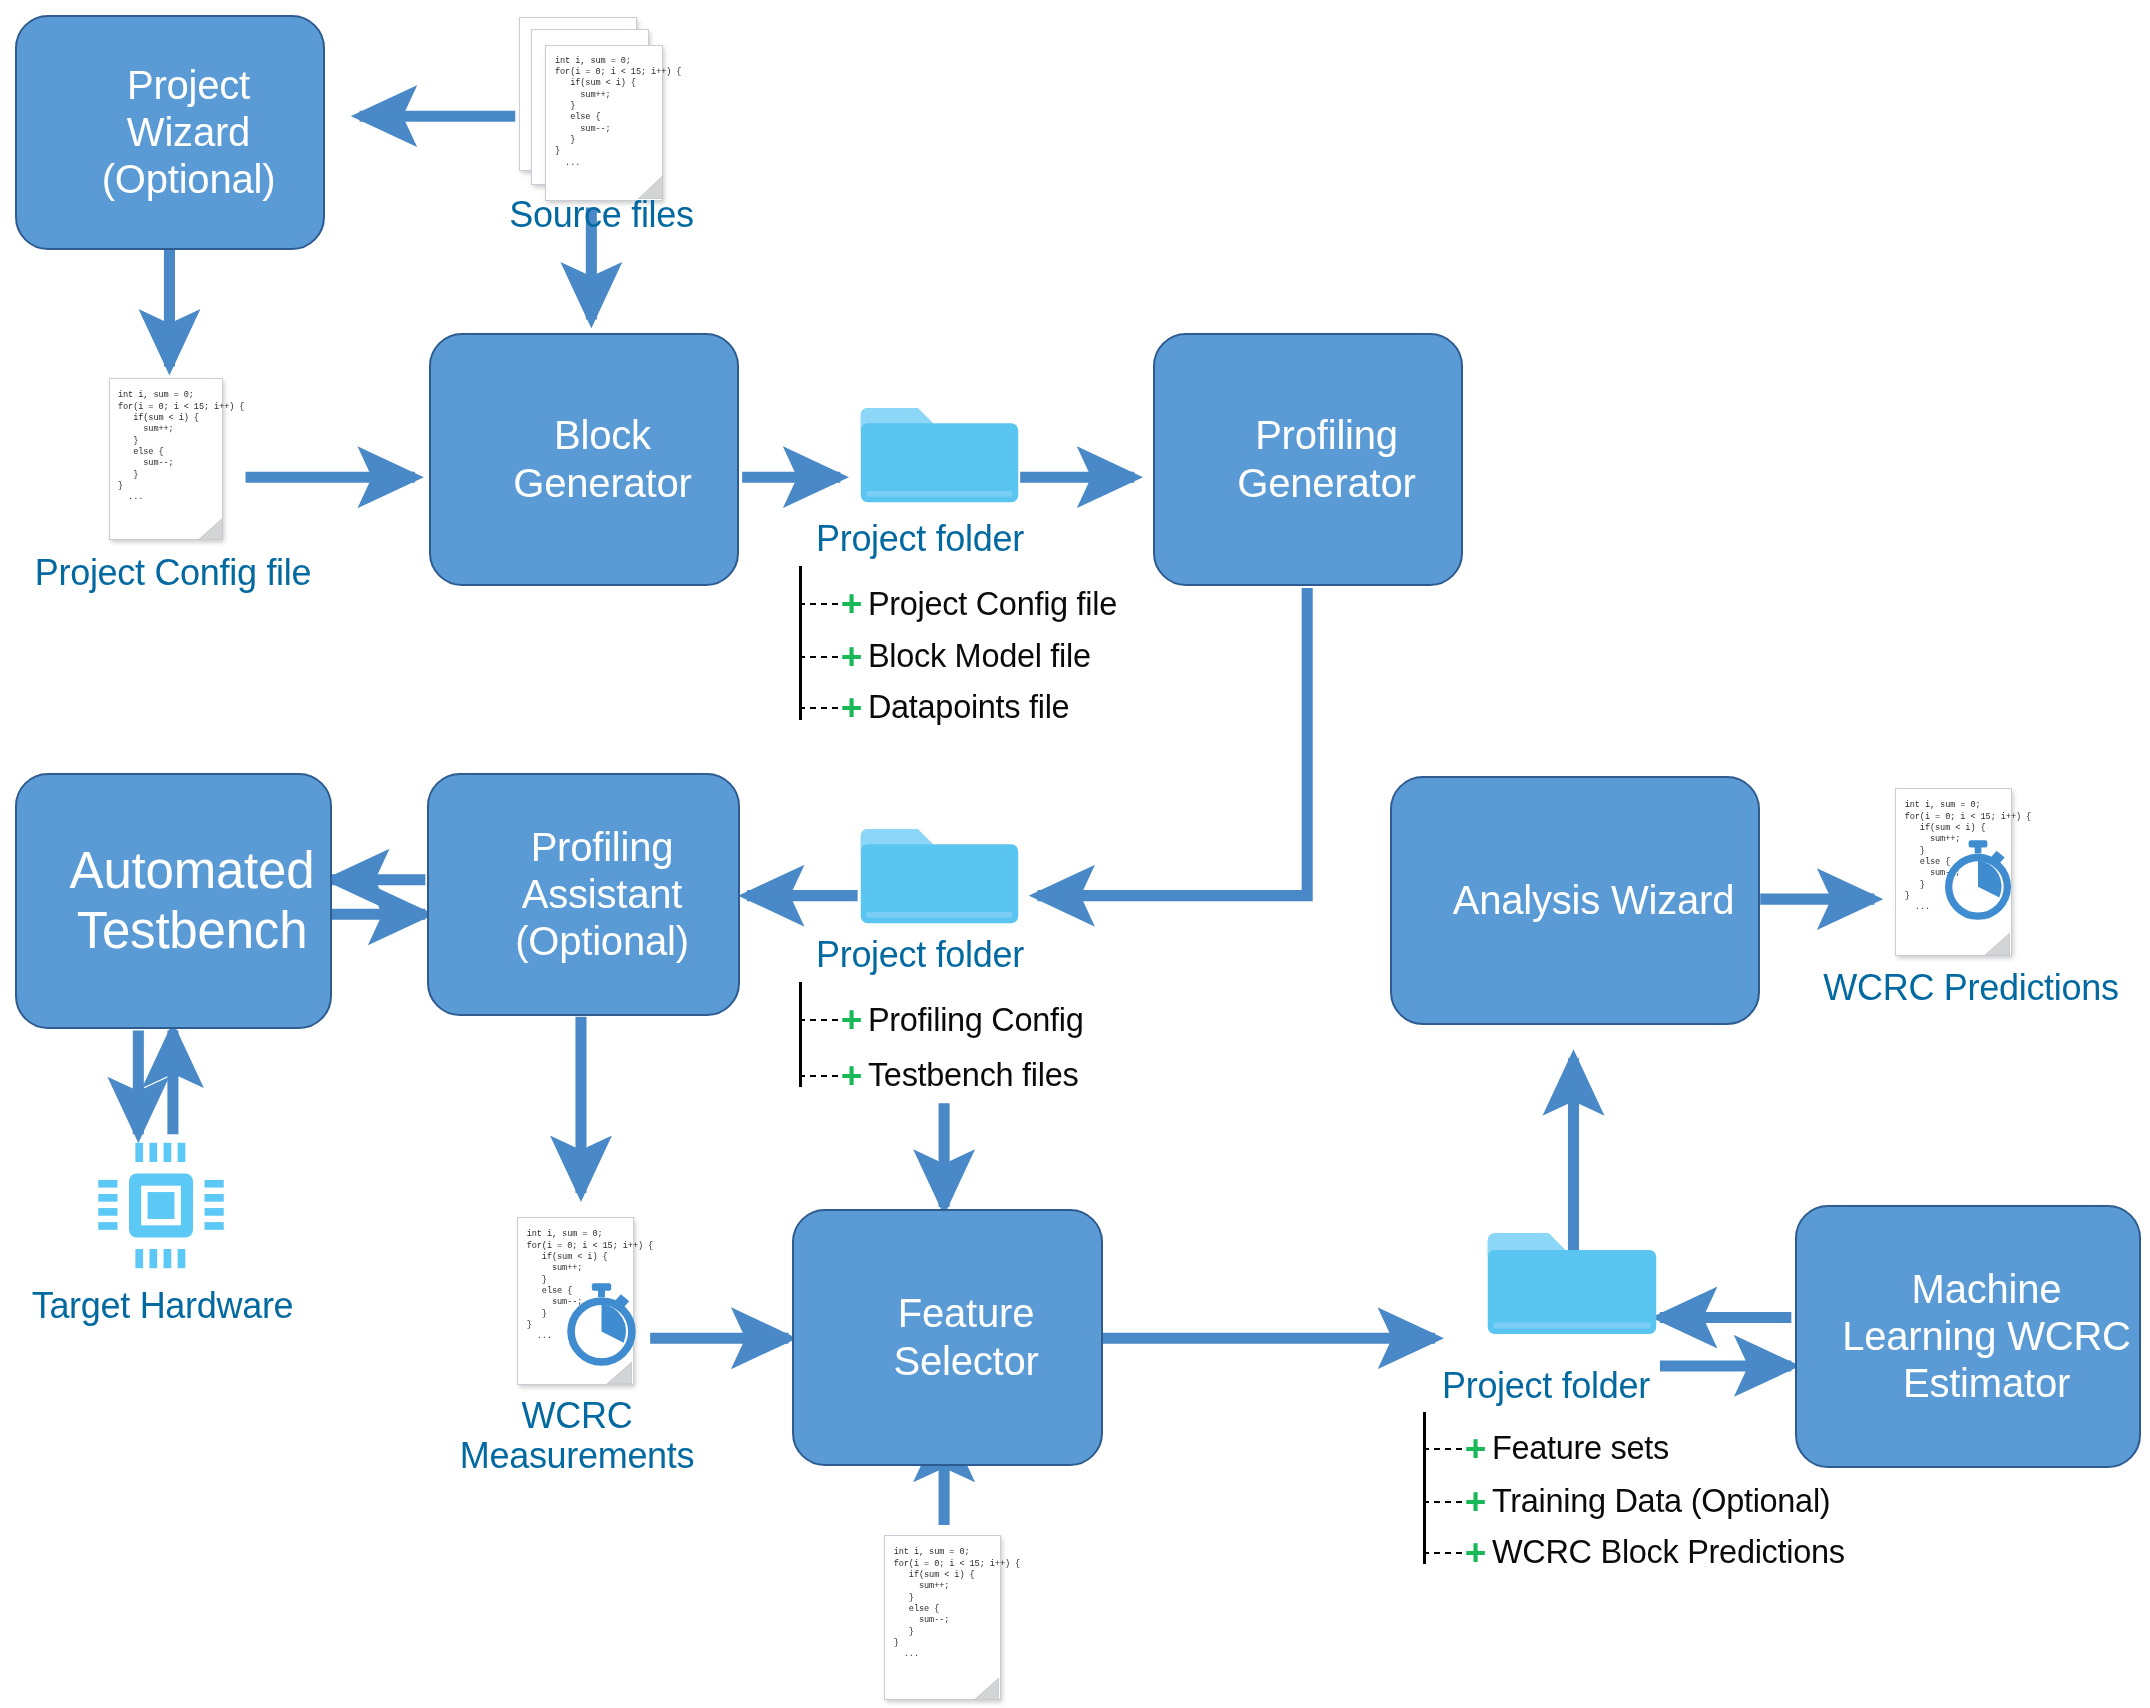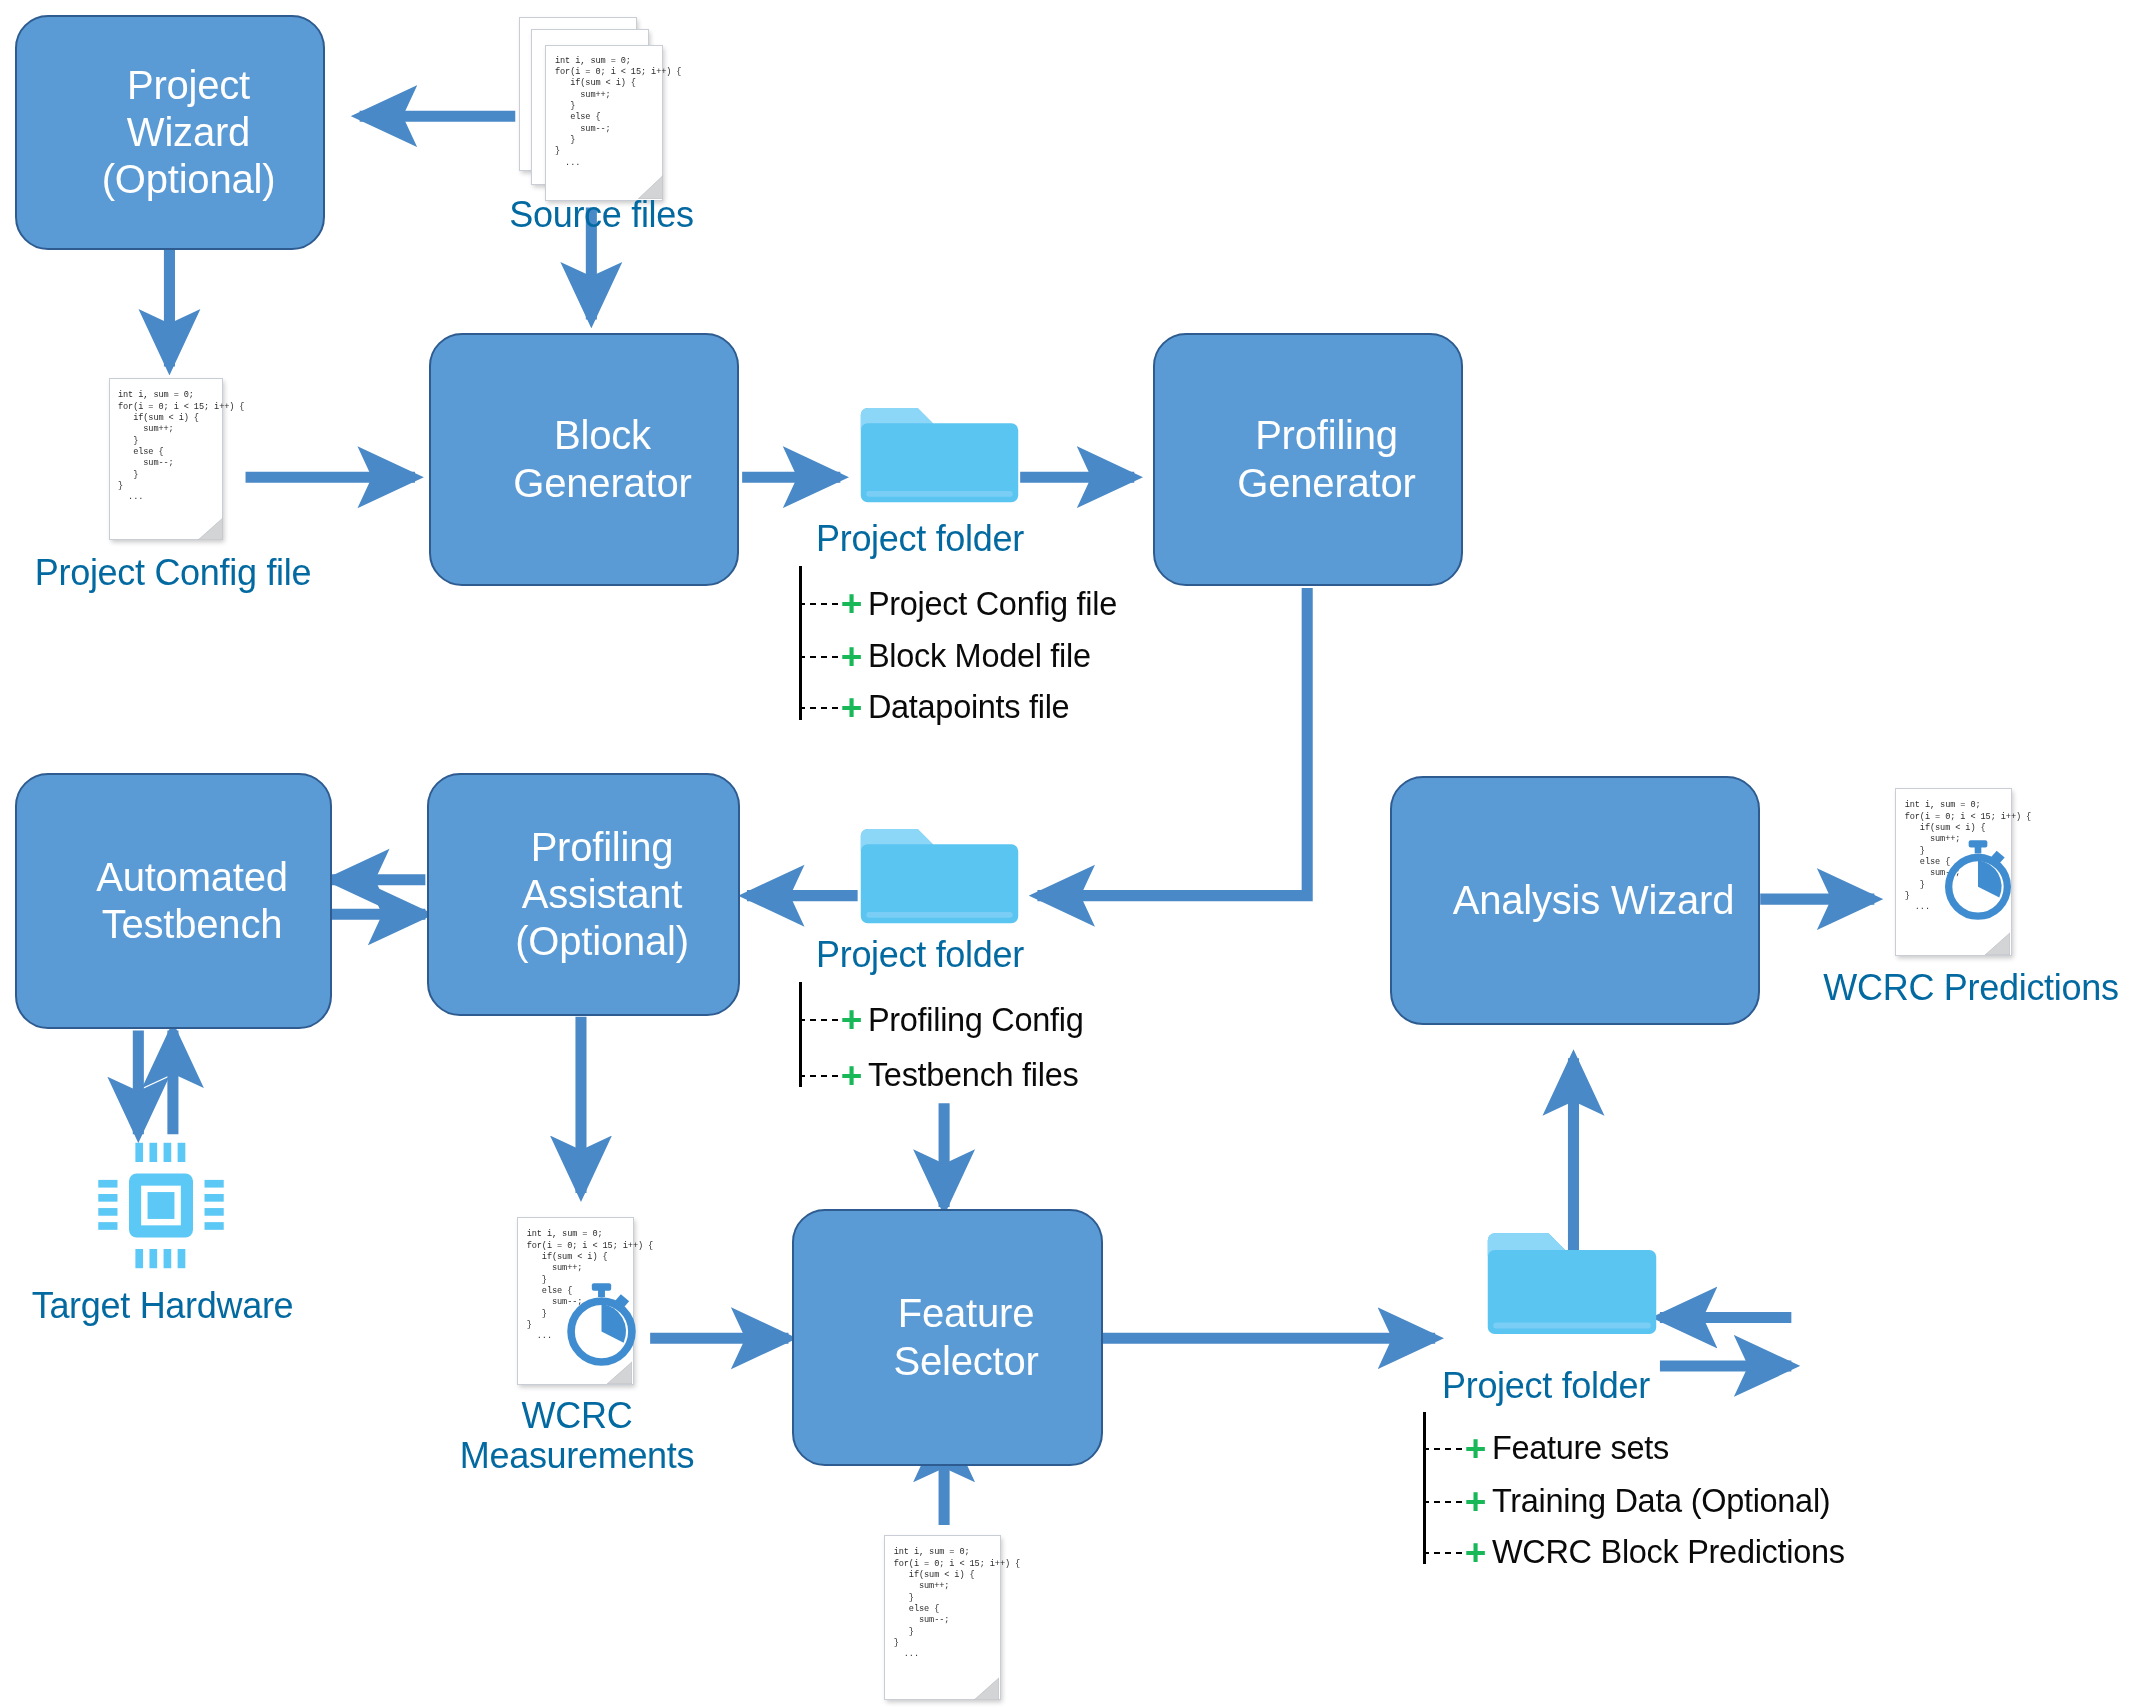--- a/index.html
+++ b/index.html
@@ -199,40 +199,45 @@
   <div class="pbox" style="left:429px; top:333px; width:310px; height:253px; font-size:40px;">
     <span class="lbl">Block
 Generator</span>
   </div>
 
   <div class="pbox" style="left:1153px; top:333px; width:310px; height:253px; font-size:40px;">
     <span class="lbl">Profiling
 Generator</span>
   </div>
 
-  <div class="pbox" style="left:15px; top:773px; width:317px; height:256px; font-size:40px;">
+  <div class="pbox" style="left:15px; top:773px; width:317px; height:256px; font-size:51px;">
     <span class="lbl">Automated
 Testbench</span>
   </div>
 
   <div class="pbox" style="left:427px; top:773px; width:313px; height:243px; font-size:40px;">
     <span class="lbl">Profiling
 Assistant
 (Optional)</span>
   </div>
 
   <div class="pbox" style="left:1390px; top:776px; width:370px; height:249px; font-size:40px;">
     <span class="lbl">Analysis Wizard</span>
   </div>
 
   <div class="pbox" style="left:792px; top:1209px; width:311px; height:257px; font-size:40px;">
     <span class="lbl">Feature
 Selector</span>
   </div>
 
+  <div class="pbox" style="left:1795px; top:1205px; width:346px; height:263px; font-size:40px;">
+    <span class="lbl">Machine
+Learning WCRC
+Estimator</span>
+  </div>
 
   <div class="doc" style="left:519px; top:16.6px; width:159px; height:180px;">
     <div class="sheet" style="left:0; top:0; width:116px; height:152px;"></div>
     <div class="sheet" style="left:12.4px; top:12.4px; width:116px; height:154px;"></div>
     <div class="sheet" style="left:26px; top:28px; width:116px; height:154px;"></div>
     <div class="code" style="left:36px; top:39px; font-size:8.6px;">int i, sum = 0;
 for(i = 0; i &lt; 15; i++) {
    if(sum &lt; i) {
      sum++;
    }

